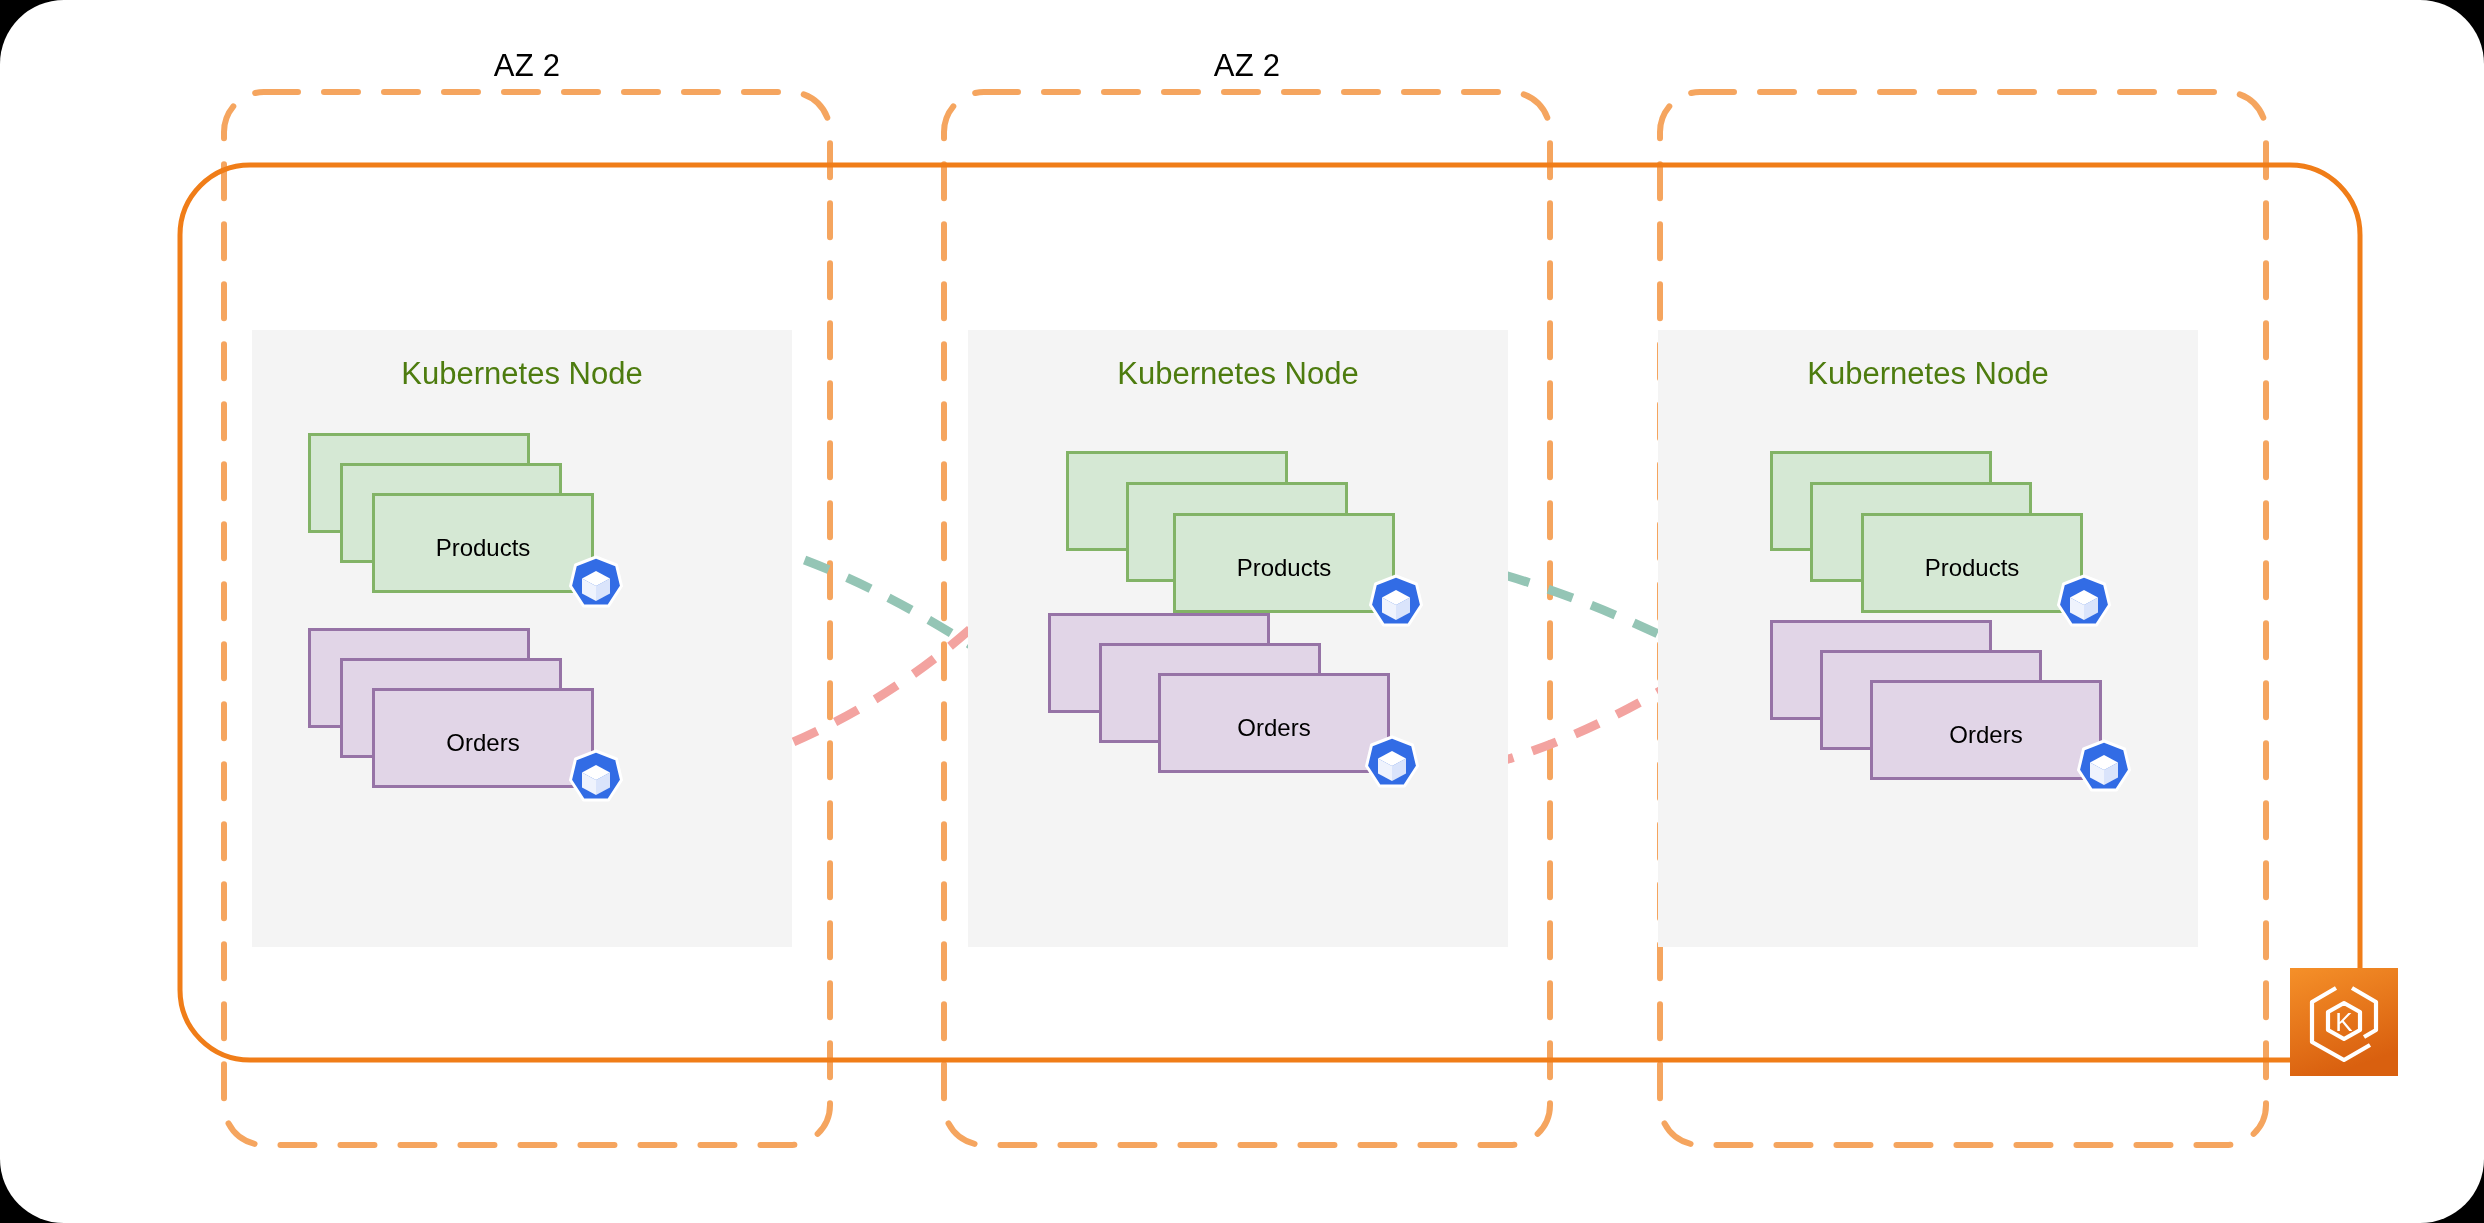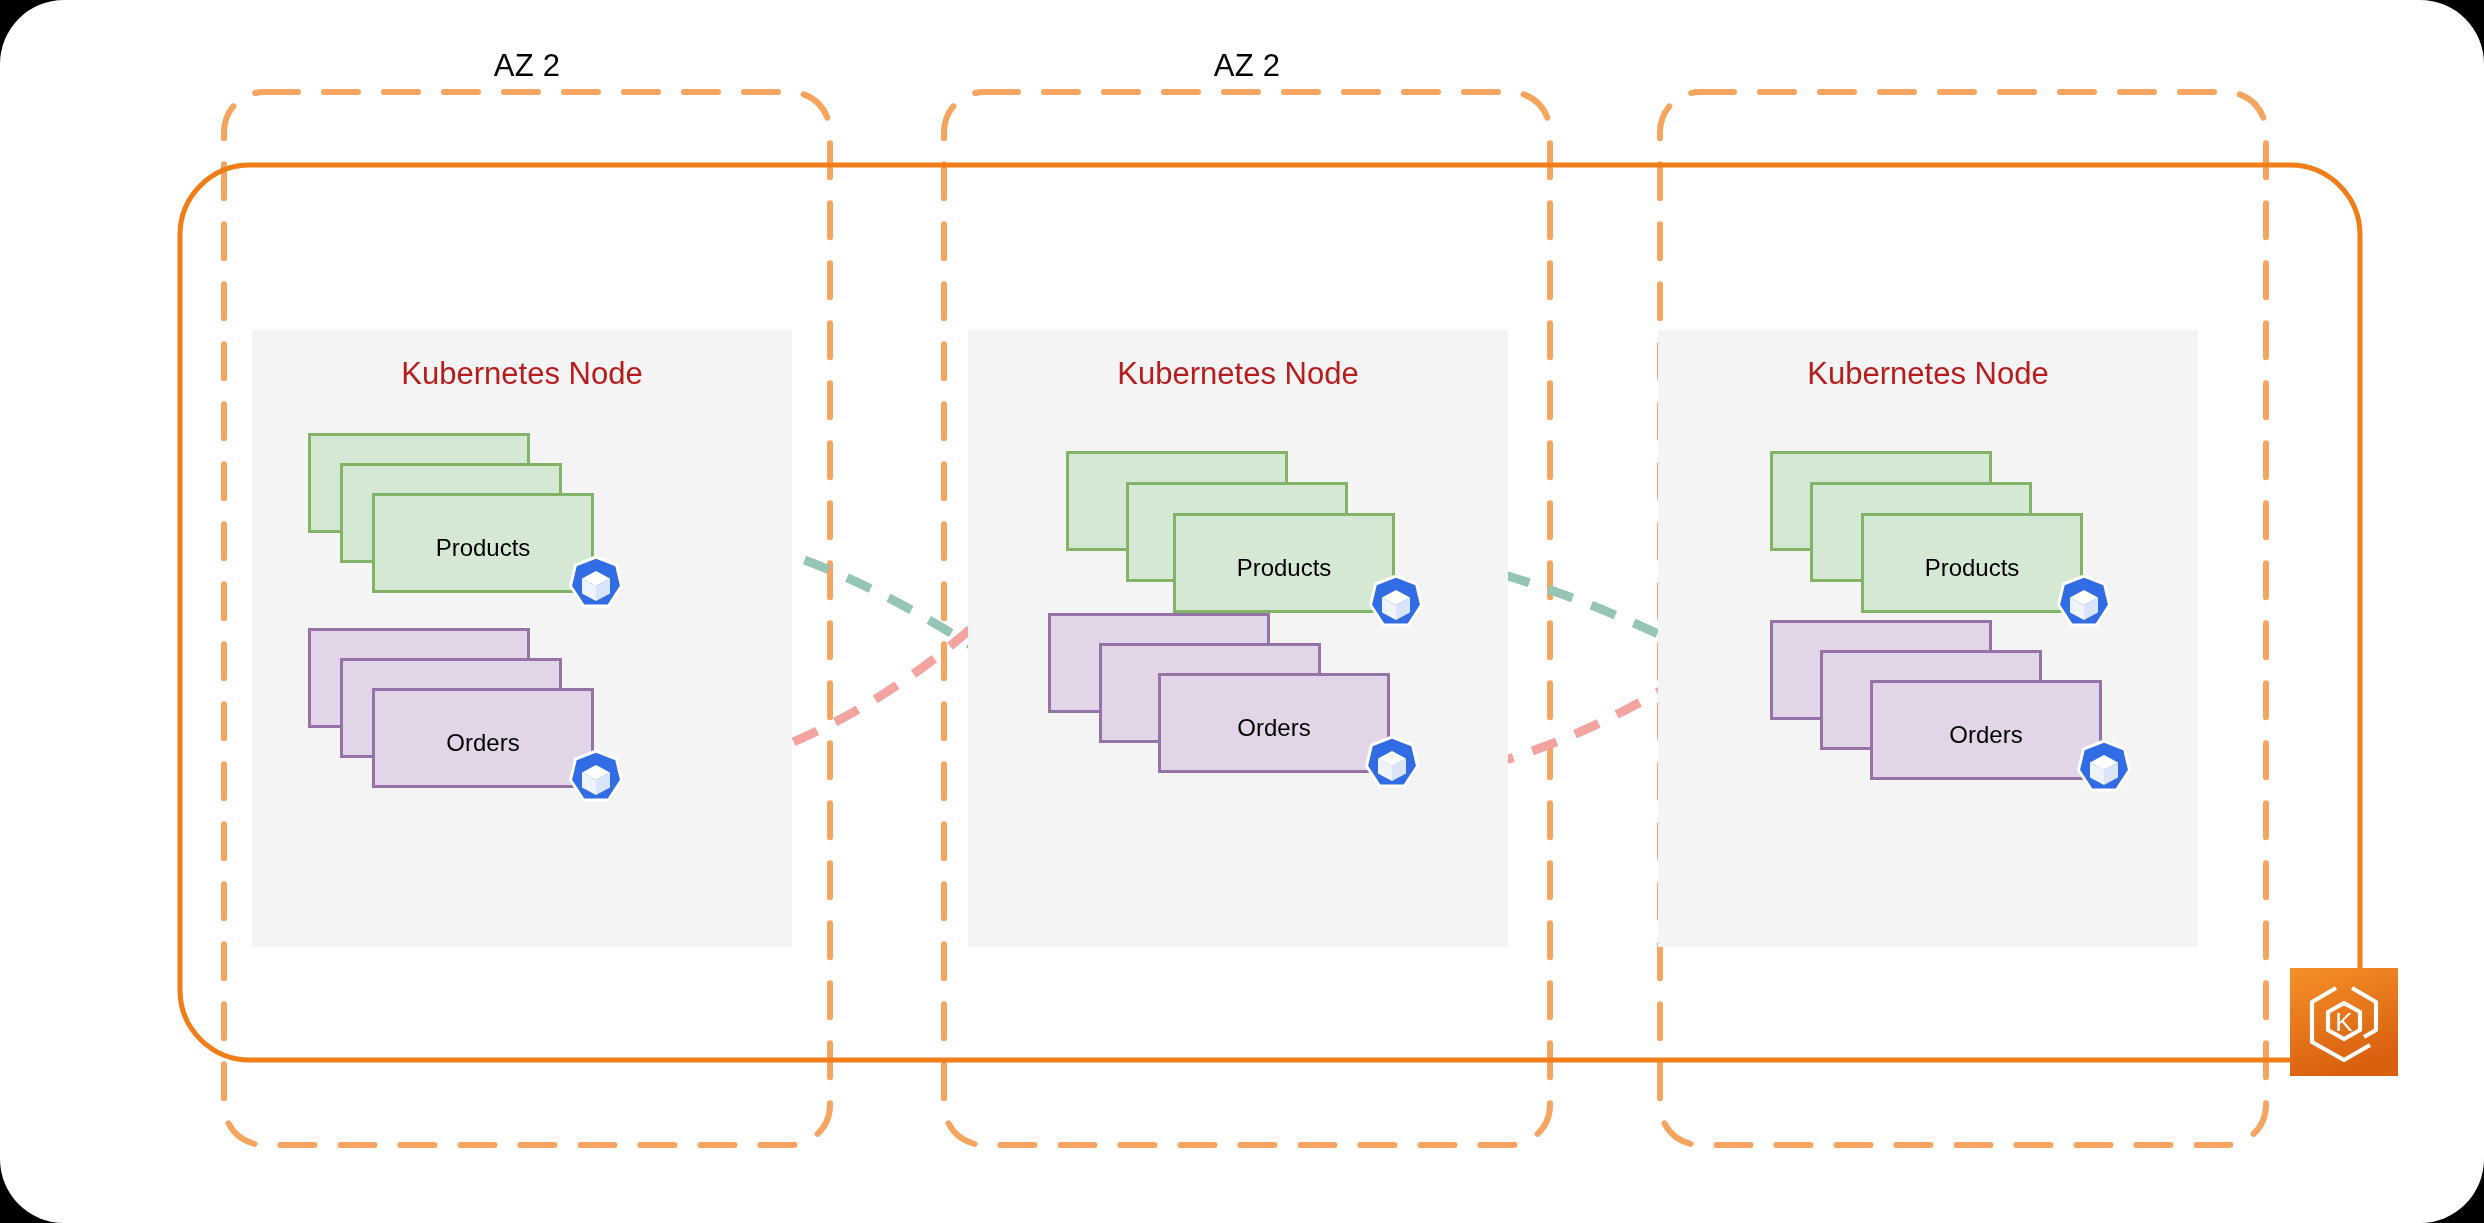--- a/index.html
+++ b/index.html
@@ -53,21 +53,21 @@
   .node-panel {
     position: absolute;
     background: #f4f4f4;
   }
   .node-title {
     position: absolute;
     width: 100%;
     top: 26px;
     text-align: center;
     font-size: 31px;
-    color: #b91c1c;
+    color: #4d7c0f;
     white-space: nowrap;
   }
 
   
   .pod-stack {
     position: absolute;
     width: 100%;
     height: 100%;
   }
   .pod-card {

